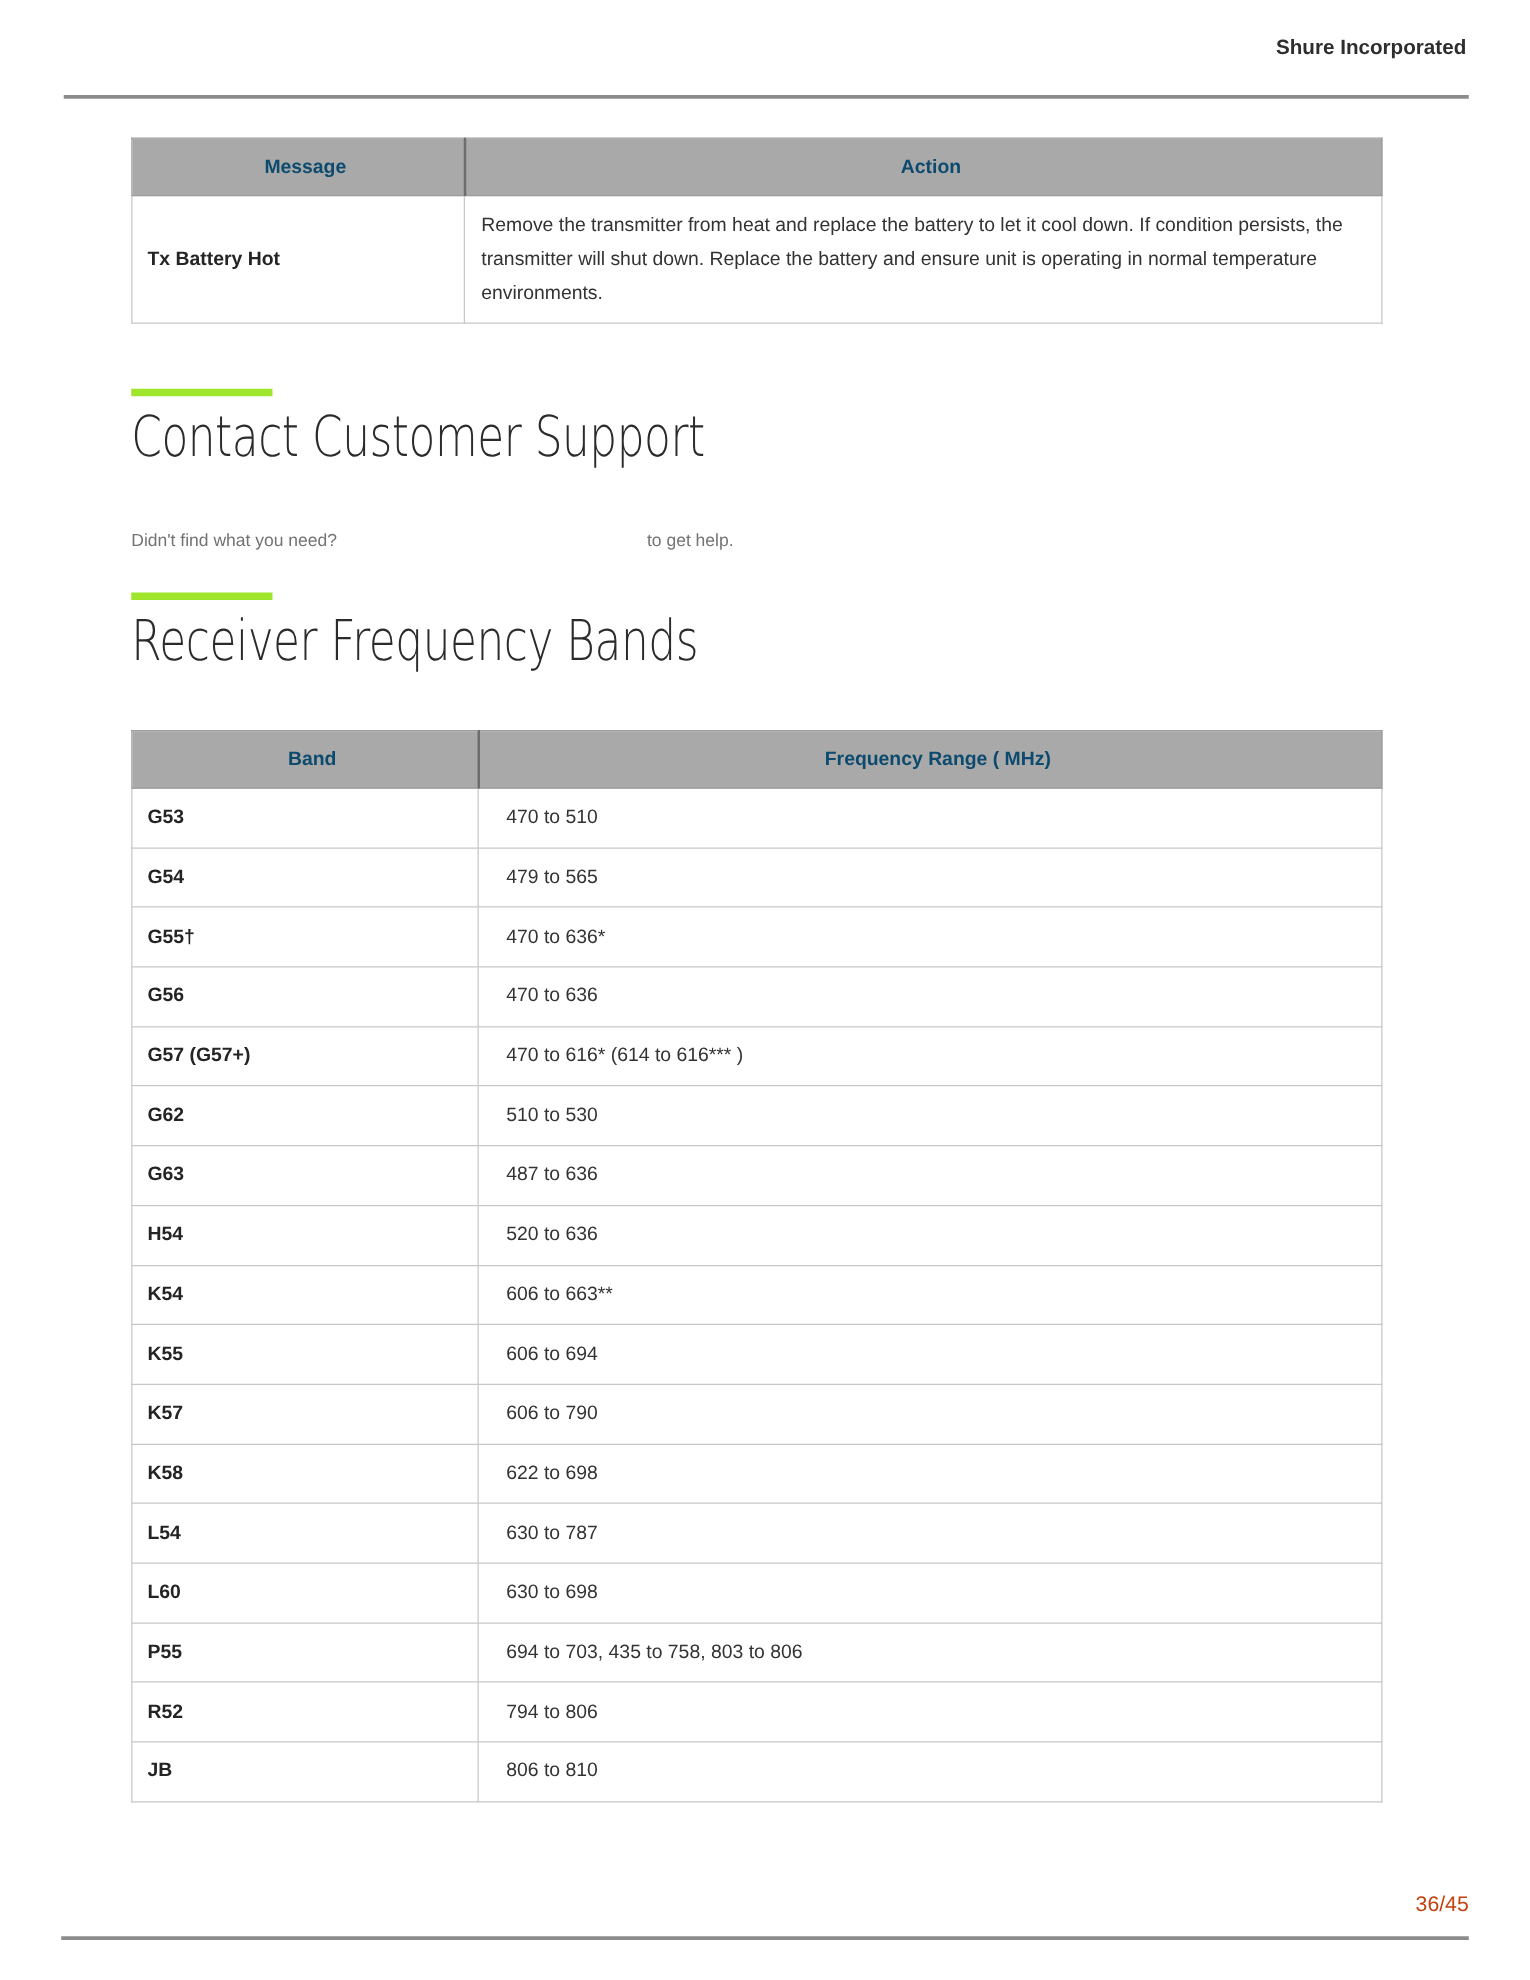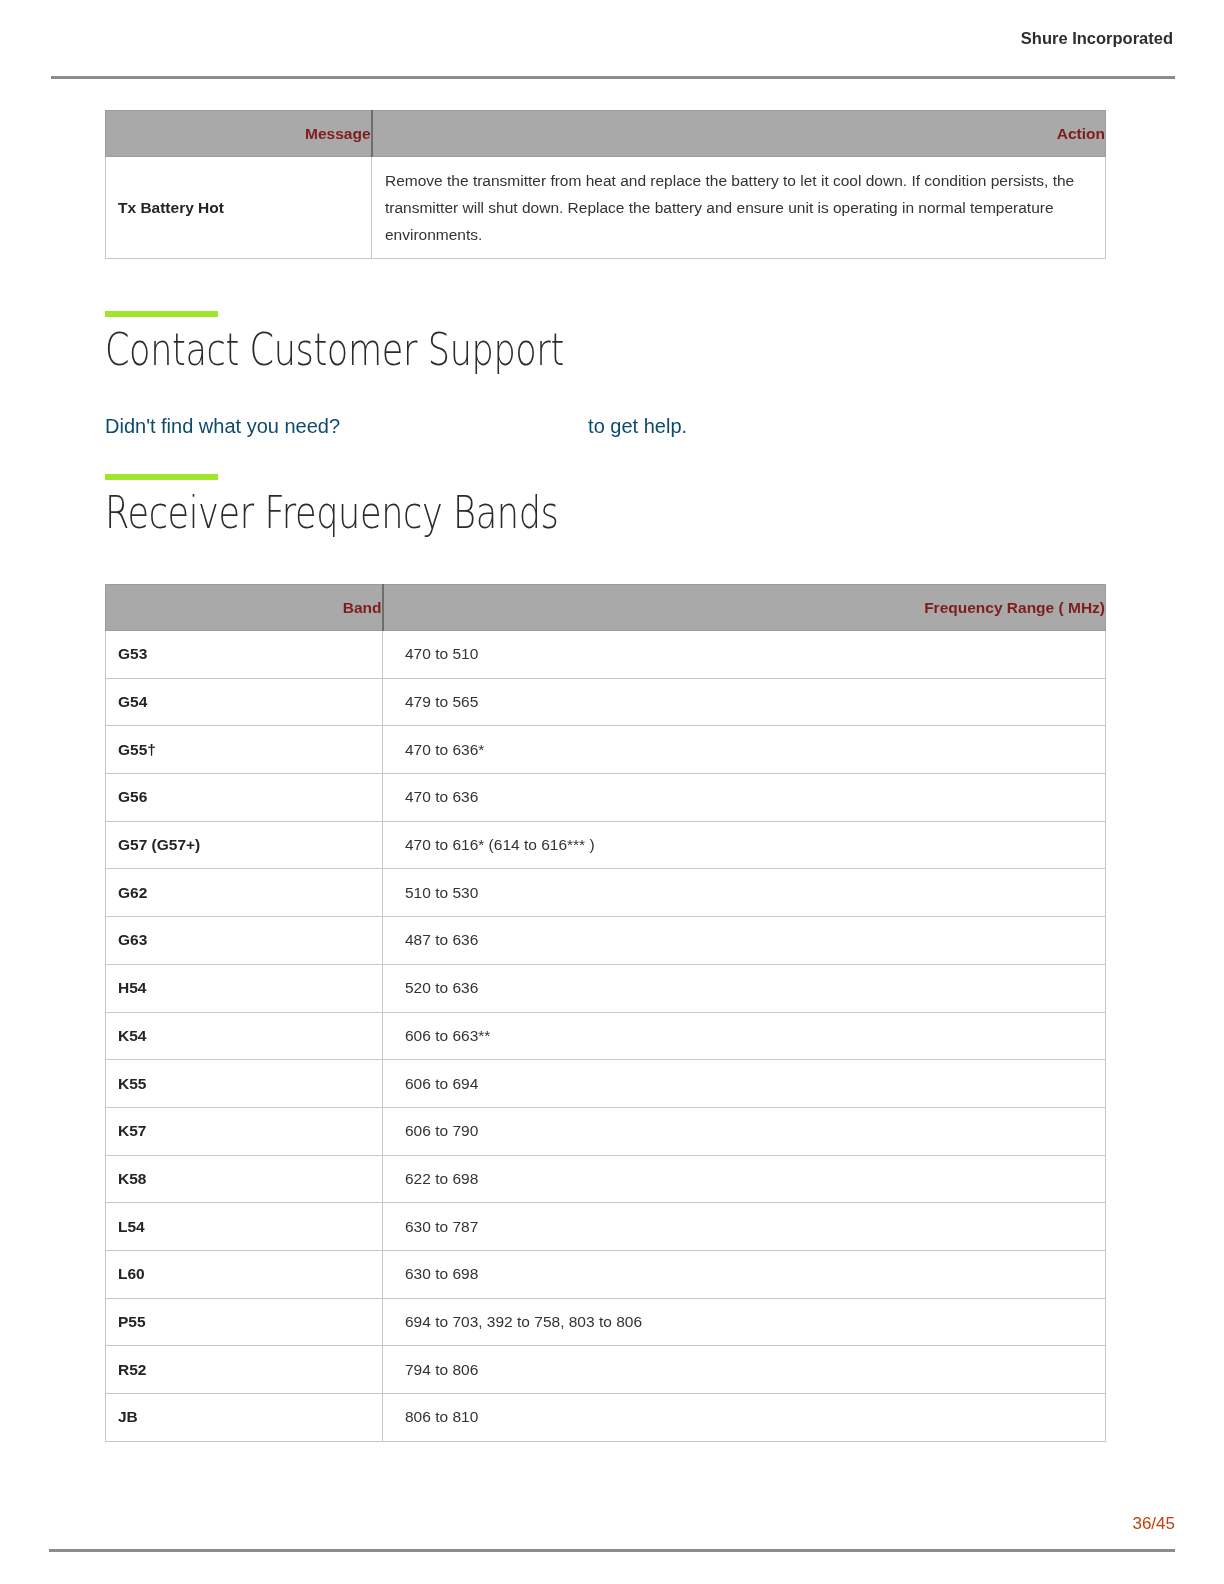--- a/index.html
+++ b/index.html
@@ -16,22 +16,22 @@
   .rule{position:absolute;background:#8c8c8c;}
   .rule-top{top:76px;left:51px;width:1124px;height:3px;}
   .rule-bottom{top:1549px;left:49px;width:1126px;height:3px;}
   .page-number{position:absolute;top:1514px;right:49px;font-size:17px;color:#c2410c;}
 
   
   table{border-collapse:collapse;table-layout:fixed;}
   .msg-table{position:absolute;top:110px;left:105px;width:1001px;}
   .bands-table{position:absolute;top:584px;left:105px;width:1001px;}
   th{
-    background:#a9a9a9;text-align:right;vertical-align:middle;
-    font-size:15.5px;font-weight:bold;color:#7f1d1d;
+    background:#a9a9a9;text-align:center;vertical-align:middle;
+    font-size:15.5px;font-weight:bold;color:#0c4a6e;
     padding:0 0 0 12px;height:45px;
     border:1px solid #9c9c9c;
   }
   th:first-child{border-right:2px solid #6d6d6d;}
   td{
     border:1px solid #c7c7c7;background:#ffffff;
     font-size:15.5px;color:#333333;vertical-align:middle;
   }
   .msg-col-1{width:266px;}
   .bands-col-1{width:277px;}
@@ -48,21 +48,21 @@
   .section-title{
     position:absolute;left:105px;margin:0;
     font-family:"DejaVu Sans","Liberation Sans",sans-serif;
     font-weight:200;font-size:45px;line-height:48px;color:#2b2b2b;
     white-space:nowrap;letter-spacing:-0.5px;
     transform:scaleX(0.78);transform-origin:left top;
   }
   .title-contact{top:326px;}
   .title-bands{top:489px;}
 
-  .contact-line{position:absolute;top:395px;left:105px;font-size:20px;color:#0c4a6e;white-space:nowrap;}
+  .contact-line{position:absolute;top:410px;left:105px;font-size:14px;color:#737373;white-space:nowrap;}
   .link-gap{display:inline-block;width:248px;height:1px;}
 </style>
 </head>
 <body>
 
 <div class="page">
 
   <div class="company">Shure Incorporated</div>
   <div class="rule rule-top" style="background: rgb(140, 140, 140);"></div>
 
@@ -155,21 +155,21 @@
         <tr>
           <td class="band-cell">L54</td>
           <td class="freq-cell">630 to 787</td>
         </tr>
         <tr>
           <td class="band-cell">L60</td>
           <td class="freq-cell">630 to 698</td>
         </tr>
         <tr>
           <td class="band-cell">P55</td>
-          <td class="freq-cell">694 to 703, 392 to 758, 803 to 806</td>
+          <td class="freq-cell">694 to 703, 435 to 758, 803 to 806</td>
         </tr>
         <tr>
           <td class="band-cell">R52</td>
           <td class="freq-cell">794 to 806</td>
         </tr>
         <tr>
           <td class="band-cell">JB</td>
           <td class="freq-cell">806 to 810</td>
         </tr>
       </tbody>

